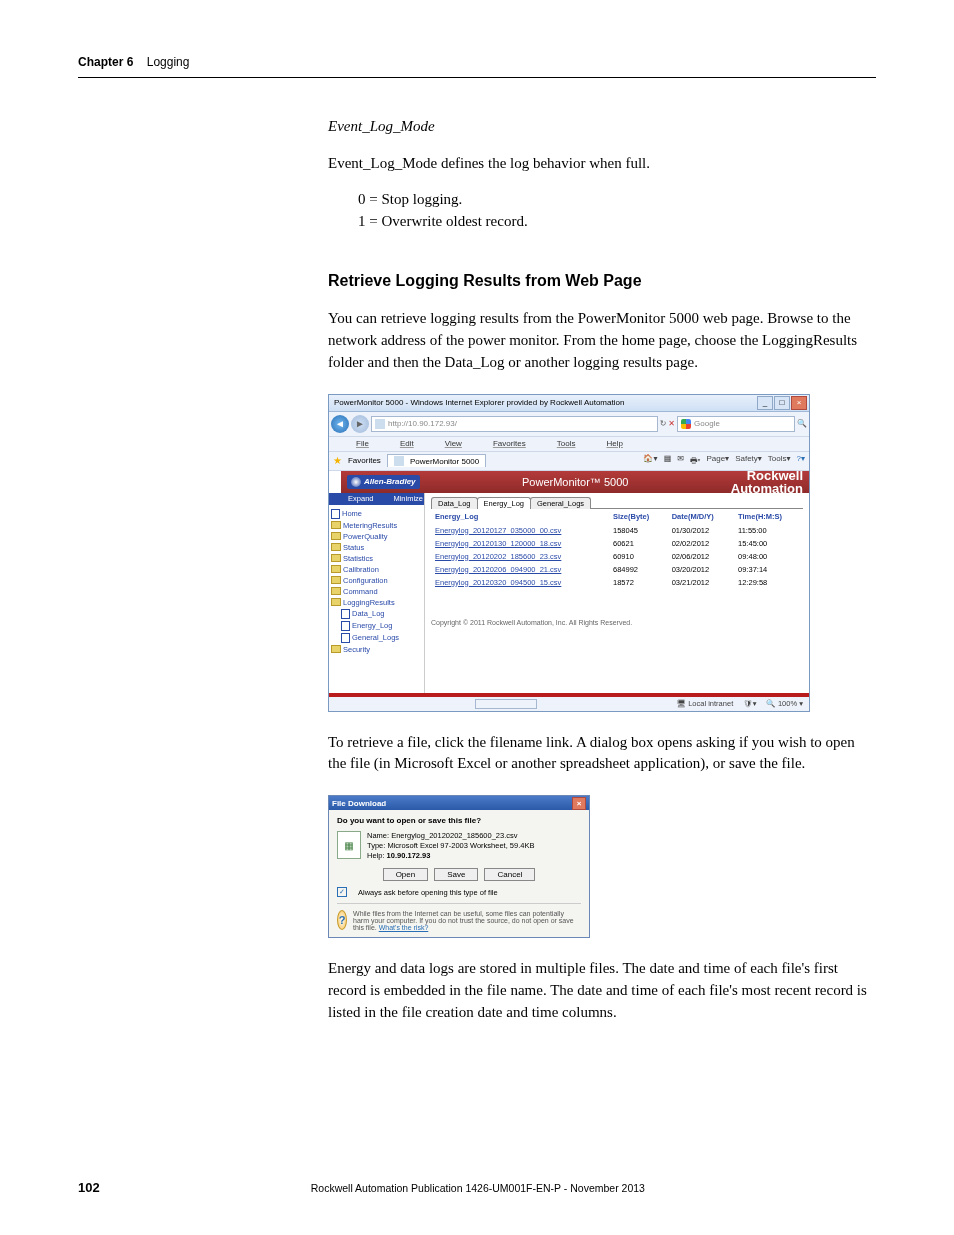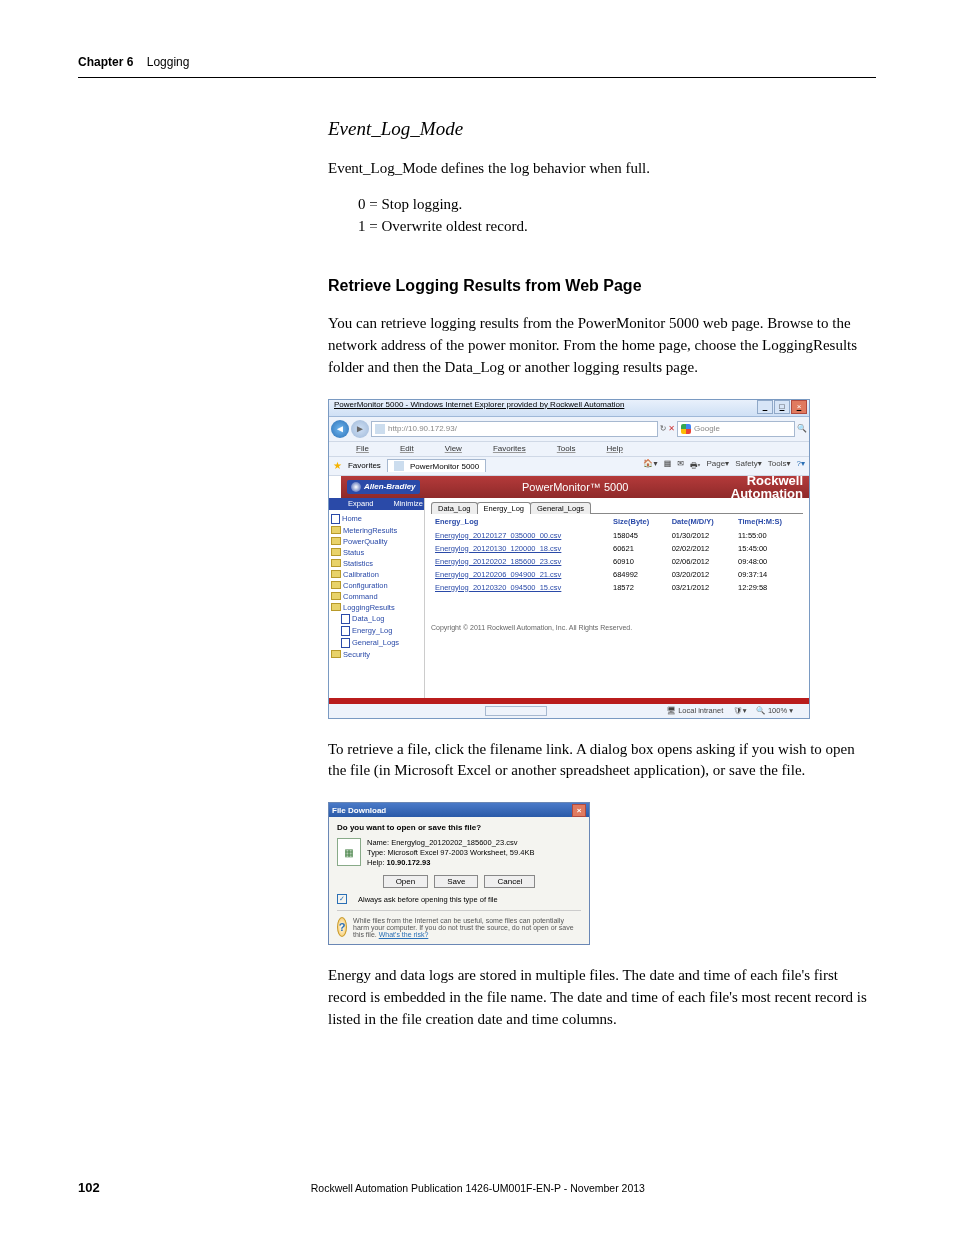--- a/index.html
+++ b/index.html
@@ -25,21 +25,21 @@
   .running-head {
     font-family: Arial, Helvetica, sans-serif;
     font-size: 12px;
   }
   .running-head b { font-weight: bold; }
   .content {
     margin-left: 250px;
   }
   .sub-italic {
     font-style: italic;
-    font-size: 19px;
+    font-size: 15px;
     margin-bottom: 18px;
   }
   .body-p {
     font-size: 15px;
     line-height: 1.45;
     margin-bottom: 14px;
   }
   .indent-list {
     margin-left: 30px;
     font-size: 15px;
@@ -60,23 +60,23 @@
     width: 480px;
     border: 1px solid #7a9ac2;
     font-family: Tahoma, Arial, sans-serif;
     font-size: 8px;
     background: #fff;
   }
   .titlebar {
     background: linear-gradient(#e8f0fb,#cfe0f5);
     height: 16px;
     display: flex;
+    align-items: center;
     padding: 0 2px;
     border-bottom: 1px solid #9fb8d8;
-    text-decoration: underline;
   }
   .titlebar-text { flex: 1; font-size: 8px; color: #000; padding-left: 3px;}
   .winbtn {
     width: 14px; height: 12px;
     background: #d7e5f7;
     border: 1px solid #8fa8c8;
     margin-left: 1px;
     display: inline-flex;
     align-items: center; justify-content: center;
     font-size: 8px; line-height: 1;
@@ -130,21 +130,21 @@
   .tree-sub{margin-left:10px;}
   .main-pane{flex:1;padding:4px 6px;}
   .tabrow{display:flex;gap:0;}
   .iptab{border:1px solid #888;border-bottom:none;background:#eee;padding:1px 6px;font-size:7.5px;border-radius:3px 3px 0 0;margin-right:-1px;}
   .iptab.active{background:#fff;position:relative;z-index:1;}
   .log-table{width:100%;border-top:1px solid #888;font-size:7.5px;border-collapse:collapse;margin-top:-1px;}
   .log-table th{color:#2a4aa8;text-align:left;padding:3px 4px;font-weight:bold;}
   .log-table td{padding:2px 4px;}
   .log-table a{color:#2a4aa8;text-decoration:underline;}
   .copyright{font-size:7px;color:#666;margin-top:30px;}
-  .statusbar{height:14px;background:#eef3fb;border-top:6px solid #b91c1c;display:flex;align-items:center;justify-content:flex-end;gap:10px;padding:0 16px;font-size:7.5px;color:#444;}
+  .statusbar{height:14px;background:#eef3fb;border-top:4px solid #b91c1c;display:flex;align-items:center;justify-content:flex-end;gap:10px;padding:0 6px;font-size:7.5px;color:#444;}
   .prog{width:60px;height:8px;border:1px solid #a6b8d0;margin-right:auto;margin-left:140px;}
 
   
   .dialog{width:260px;border:1px solid #6a87b5;font-family:Tahoma,Arial,sans-serif;font-size:8px;background:#f4f4f0;}
   .dlg-title{background:linear-gradient(#4a7ac8,#2a5aa8);color:#fff;height:14px;display:flex;align-items:center;justify-content:space-between;padding:0 3px;font-weight:bold;}
   .dlg-close{width:12px;height:11px;background:#e07a5f;color:#fff;display:flex;align-items:center;justify-content:center;border:1px solid #b04a3f;font-size:8px;}
   .dlg-body{padding:6px 8px;}
   .dlg-q{font-weight:bold;margin-bottom:6px;}
   .dlg-row{display:flex;gap:6px;margin-bottom:8px;}
   .file-ico{width:22px;height:26px;background:#fff;border:1px solid #8a8;display:flex;align-items:center;justify-content:center;color:#3a7a3a;font-size:10px;}

